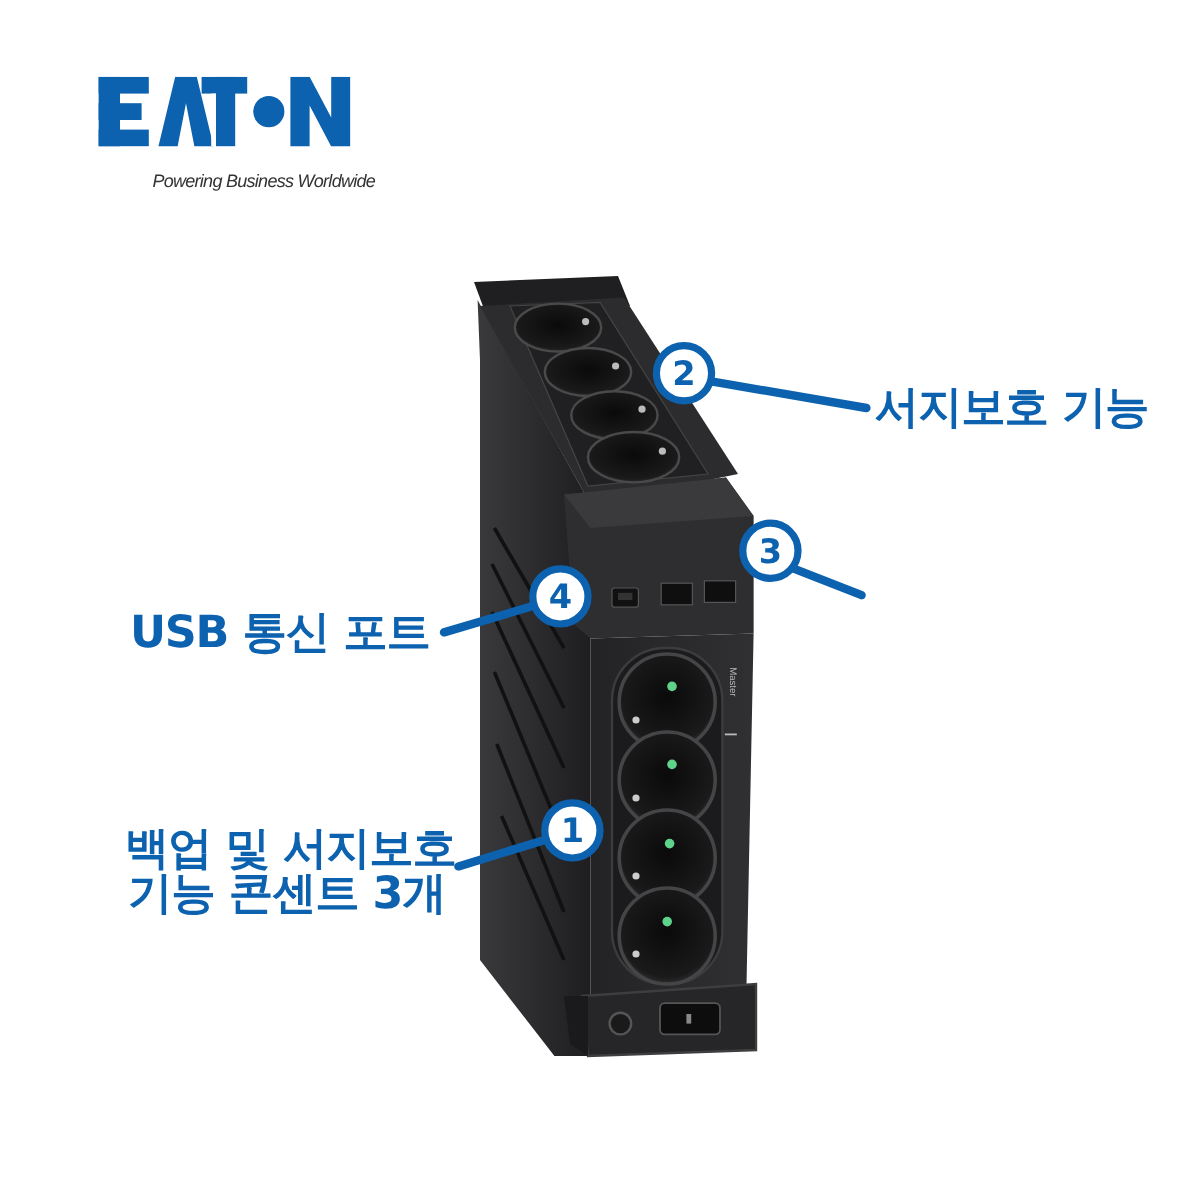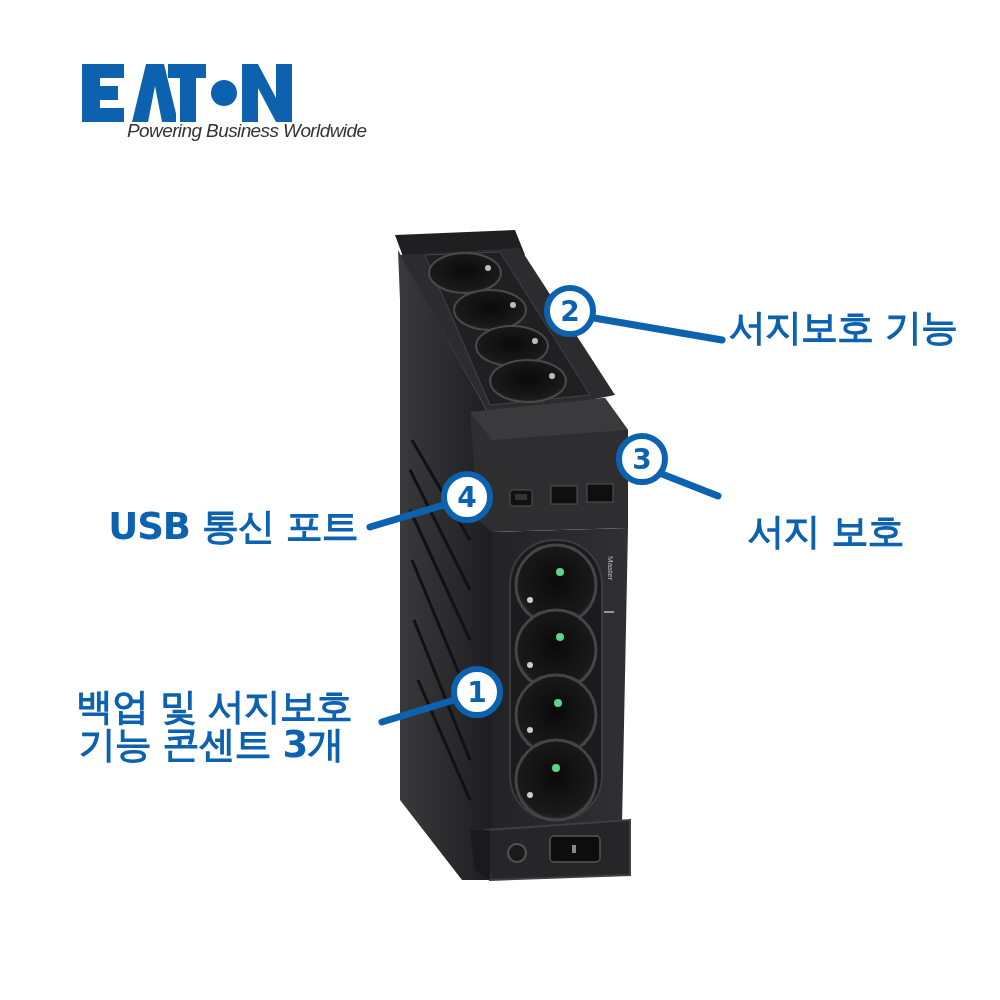--- a/index.html
+++ b/index.html
@@ -1,28 +1,28 @@
 <!DOCTYPE html>
 <html><head>
   <meta charset="utf-8">
   <style>
     html, body { margin: 0; padding: 0; background: #ffffff; }
     body { width: 1000px; height: 1000px; position: relative; overflow: hidden;
            font-family: "DejaVu Sans", "Liberation Sans", sans-serif; }
     .logo { position: absolute; left: 82px; top: 64px; width: 210px; height: 58px; }
-    .tagline { position: absolute; left: 127px; top: 120px; font-family: "Liberation Sans", sans-serif;
-               font-style: italic; font-size: 19px; color: #333333; letter-spacing: -0.6px; white-space: nowrap; }
+    .tagline { position: absolute; left: 127px; top: 143px; font-family: "Liberation Sans", sans-serif;
+               font-style: italic; font-size: 15px; color: #333333; letter-spacing: -0.6px; white-space: nowrap; }
     .device { position: absolute; left: 0; top: 0; width: 1000px; height: 1000px; }
     .label { position: absolute; color: #0d62b0; font-weight: bold; text-align: center;
              font-size: 37px; line-height: 38px; letter-spacing: -1px; white-space: nowrap; }
     .label span { display: block; }
-    #label-2 { left: 728px; top: 309px; width: 230px; }
+    #label-2 { left: 728px; top: 321px; width: 230px; }
     #label-3 { left: 688px; top: 513px; width: 275px; }
-    #label-4 { left: 108px; top: 508px; width: 250px; text-align: center; }
-    #label-1 { left: 76px; top: 688px; width: 270px; }
+    #label-4 { left: 108px; top: 508px; width: 250px; text-align: right; }
+    #label-1 { left: 104px; top: 688px; width: 270px; }
   </style>
 </head>
 <body>
 
 <svg class="logo" viewBox="0 0 210 58">
   <g fill="#0d62b0">
 
     <rect x="0" y="0" width="42" height="14"></rect>
     <rect x="0" y="22" width="36" height="14"></rect>
     <rect x="0" y="44" width="42" height="14"></rect>
@@ -145,21 +145,20 @@
     <text x="642" y="469">3</text>
     <text x="467" y="507">4</text>
     <text x="477" y="702">1</text>
   </g>
 </svg>
 
 <div class="label" id="label-2">
   <span>서지보호 기능</span>
 </div>
 <div class="label" id="label-3">
-  <span>서지 보호</span>
 </div>
 <div class="label" id="label-4">
   <span>USB 통신 포트</span>
 </div>
 <div class="label" id="label-1">
   <span>백업 및 서지보호</span>
   <span>기능 콘센트 3개</span>
 </div>
 
 </body></html>

